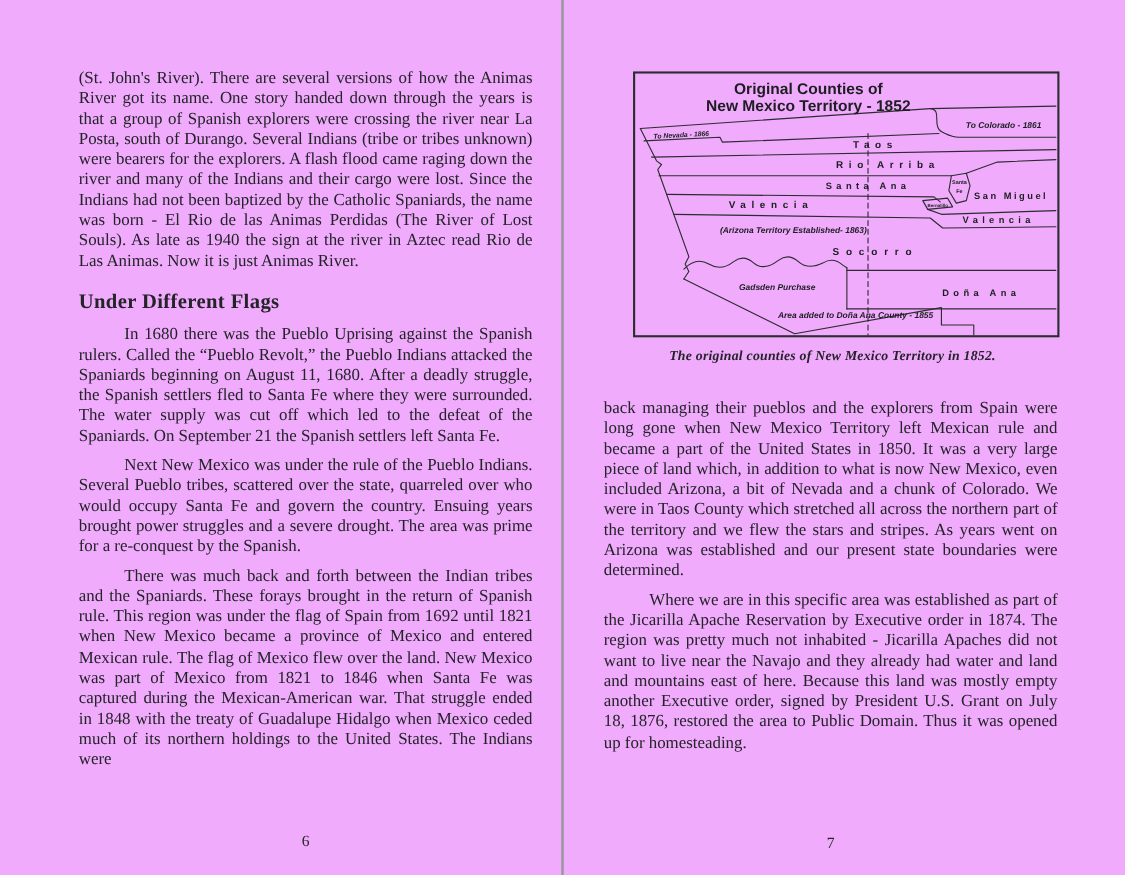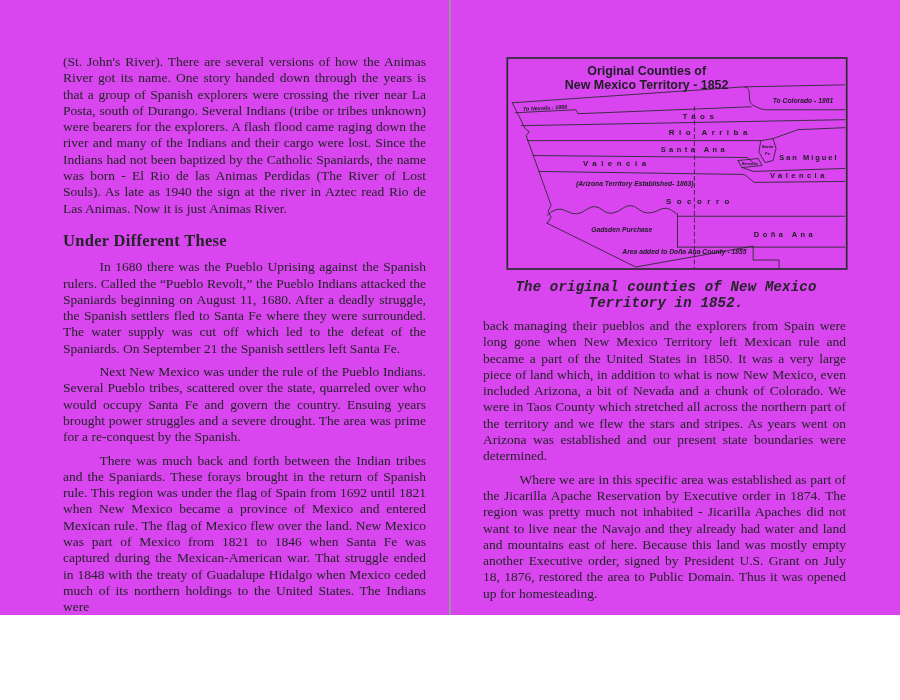--- a/index.html
+++ b/index.html
@@ -1,17 +1,17 @@
 <!DOCTYPE html>
 <html><head>
 <meta charset="utf-8">
 <style>
   html, body { margin:0; padding:0; background:#ffffff; }
   .spread {
-    position:relative; width:900px; height:615px; background:#d946ef;
+    position:relative; width:900px; height:700px; background:#f0abfc;
     font-family:"Liberation Serif", serif; color:#232328; overflow:hidden;
   }
   .spine {
     position:absolute; left:449px; top:0; width:2px; height:700px;
     background:#97989b;
   }
   .text-col {
     position:absolute; width:363px; text-align:justify;
     font-size:13.5px; line-height:16.3px;
   }
@@ -19,21 +19,21 @@
   #right-col { left:483px; top:318px; }
   .text-col p { margin:0 0 7px 0; text-indent:2.7em; }
   .text-col p.opening { text-indent:0; }
   .text-col h2 {
     font-size:16.5px; font-weight:bold; margin:16px 0 10px 0;
     text-indent:0; letter-spacing:.3px; text-align:left;
   }
   .map-figure { position:absolute; left:505px; top:56px; width:344px; height:216px;text-decoration:underline; }
   .fig-caption {
     position:absolute; left:483px; top:279px; width:366px; text-align:center;
-    font-style:italic; font-weight:bold; font-size:14px; letter-spacing:.2px;font-family:Liberation Mono, monospace;
+    font-style:italic; font-weight:bold; font-size:11px; letter-spacing:.2px;
   }
   .pagenum { position:absolute; width:363px; text-align:center; font-size:12.5px; }
   #pagenum-left  { left:63px;  top:666px; }
   #pagenum-right { left:483px; top:667px; }
 
   
   .map-frame { fill:none; stroke:#2c2c30; stroke-width:1.7; }
   .map-line  { fill:none; stroke:#2c2c30; stroke-width:.9; stroke-linejoin:round; stroke-linecap:round; }
   .map-figure text { fill:#1d1d22; font-family:"Liberation Sans", sans-serif; font-weight:bold; }
   .t-title  { font-size:12.5px; text-anchor:middle; }
@@ -46,21 +46,21 @@
 </style>
 </head>
 <body>
 
 <div class="spread">
 
   <div class="spine"></div>
 
   <div class="text-col" id="left-col">
     <p class="opening">(St. John's River).  There are several versions of how the Animas River got its name.  One story handed down through the years is that a group of Spanish explorers were crossing the river near La Posta, south of Durango.  Several Indians (tribe or tribes unknown) were bearers for the explorers.  A flash flood came raging down the river and many of the Indians and their cargo were lost.  Since the Indians had not been baptized by the Catholic Spaniards, the name was born - El Rio de las Animas Perdidas (The River of Lost Souls).  As late as 1940 the sign at the river in Aztec read Rio de Las Animas.  Now it is just Animas River.</p>
-    <h2>Under Different These</h2>
+    <h2>Under Different Flags</h2>
     <p>In 1680 there was the Pueblo Uprising against the Spanish rulers.  Called the “Pueblo Revolt,” the Pueblo Indians attacked the Spaniards beginning on August 11, 1680.  After a deadly struggle, the Spanish settlers fled to Santa Fe where they were surrounded.  The water supply was cut off which led to the defeat of the Spaniards.  On September 21 the Spanish settlers left Santa Fe.</p>
     <p>Next New Mexico was under the rule of the Pueblo Indians.  Several Pueblo tribes, scattered over the state, quarreled over who would occupy Santa Fe and govern the country.  Ensuing years brought power struggles and a severe drought.  The area was prime for a re-conquest by the Spanish.</p>
     <p>There was much back and forth between the Indian tribes and the Spaniards.  These forays brought in the return of Spanish rule.  This region was under the flag of Spain from 1692 until 1821 when New Mexico became a province of Mexico and entered Mexican rule.  The flag of Mexico flew over the land.  New Mexico was part of Mexico from 1821 to 1846 when Santa Fe was captured during the Mexican-American war.  That struggle ended in 1848 with the treaty of Guadalupe Hidalgo when Mexico ceded much of its northern holdings to the United States.  The Indians were</p>
   </div>
   <div class="pagenum" id="pagenum-left">6</div>
 
   <div class="map-figure">
     <svg viewBox="0 0 345 216" width="344" height="215">
       <rect class="map-frame" x="2" y="2" width="341" height="212"></rect>
 

